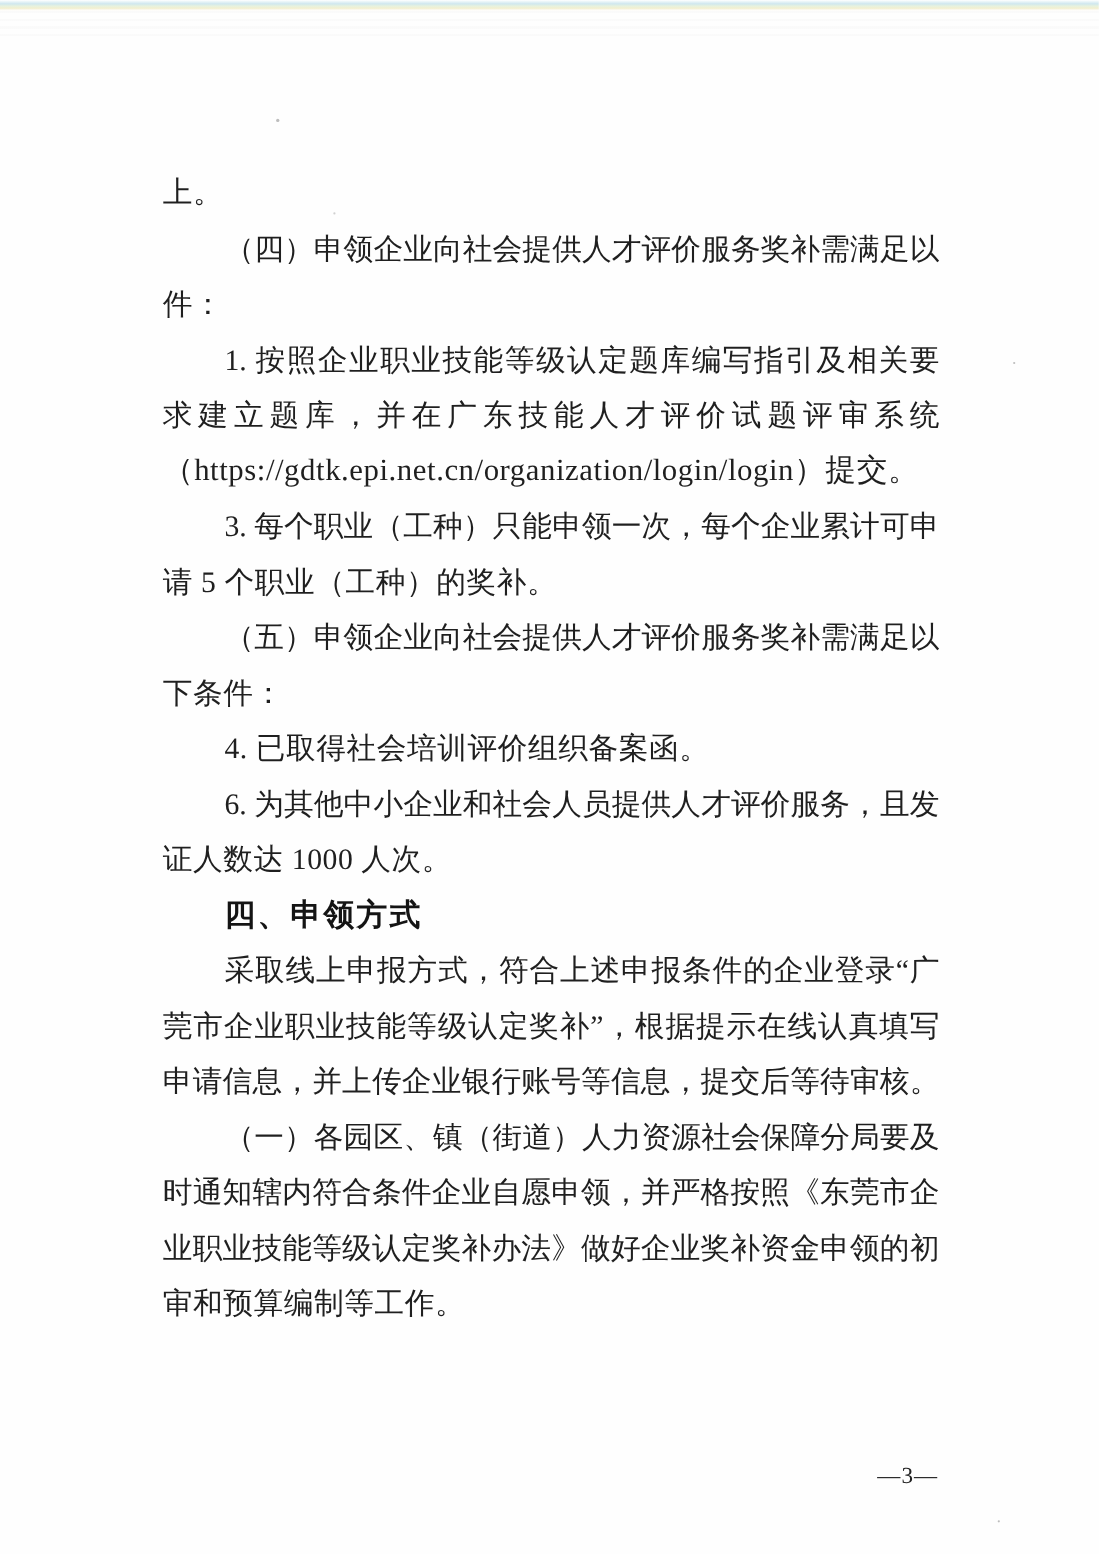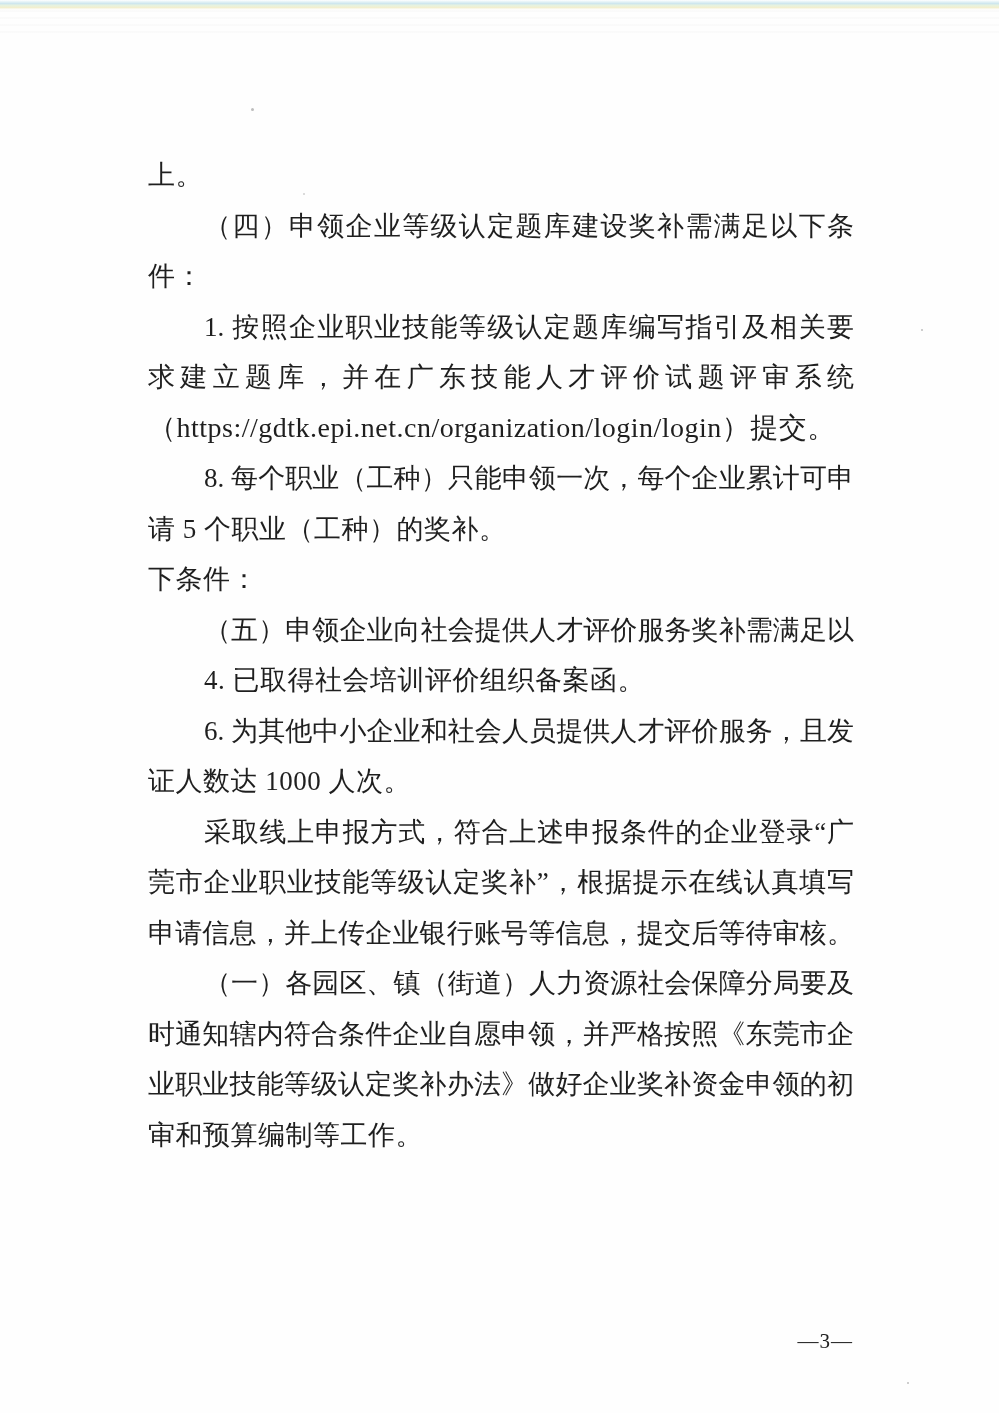--- a/index.html
+++ b/index.html
@@ -89,32 +89,33 @@
 </head>
 <body>
 
 <div class="page">
 
   <div class="scan-top-band"></div>
   <div class="scan-streaks"></div>
 
   <div class="doc">
     <div class="ln">上。</div>
-    <div class="ln indent stretch">（四）申领企业等级认定题库建设奖补需满足以下条</div>
+    <div class="ln indent stretch">（四）申领企业向社会提供人才评价服务奖补需满足以</div>
     <div class="ln">件：</div>
     <div class="ln indent stretch">1. 按照企业职业技能等级认定题库编写指引及相关要</div>
     <div class="ln stretch">求建立题库，并在广东技能人才评价试题评审系统</div>
     <div class="ln url-line">（https://gdtk.epi.net.cn/organization/login/login）提交。</div>
-    <div class="ln indent stretch">8. 每个职业（工种）只能申领一次，每个企业累计可申</div>
+    <div class="ln indent stretch">3. 每个职业（工种）只能申领一次，每个企业累计可申</div>
     <div class="ln">请 5 个职业（工种）的奖补。</div>
+    <div class="ln indent stretch">（五）申领企业向社会提供人才评价服务奖补需满足以</div>
     <div class="ln">下条件：</div>
-    <div class="ln indent stretch">（五）申领企业向社会提供人才评价服务奖补需满足以</div>
     <div class="ln indent">4. 已取得社会培训评价组织备案函。</div>
     <div class="ln indent stretch">6. 为其他中小企业和社会人员提供人才评价服务，且发</div>
     <div class="ln">证人数达 1000 人次。</div>
+    <div class="ln indent heading">四、申领方式</div>
     <div class="ln indent stretch">采取线上申报方式，符合上述申报条件的企业登录“广</div>
     <div class="ln stretch">莞市企业职业技能等级认定奖补”，根据提示在线认真填写</div>
     <div class="ln stretch">申请信息，并上传企业银行账号等信息，提交后等待审核。</div>
     <div class="ln indent stretch">（一）各园区、镇（街道）人力资源社会保障分局要及</div>
     <div class="ln stretch">时通知辖内符合条件企业自愿申领，并严格按照《东莞市企</div>
     <div class="ln stretch">业职业技能等级认定奖补办法》做好企业奖补资金申领的初</div>
     <div class="ln">审和预算编制等工作。</div>
   </div>
 
   <div class="page-number">—3—</div>

